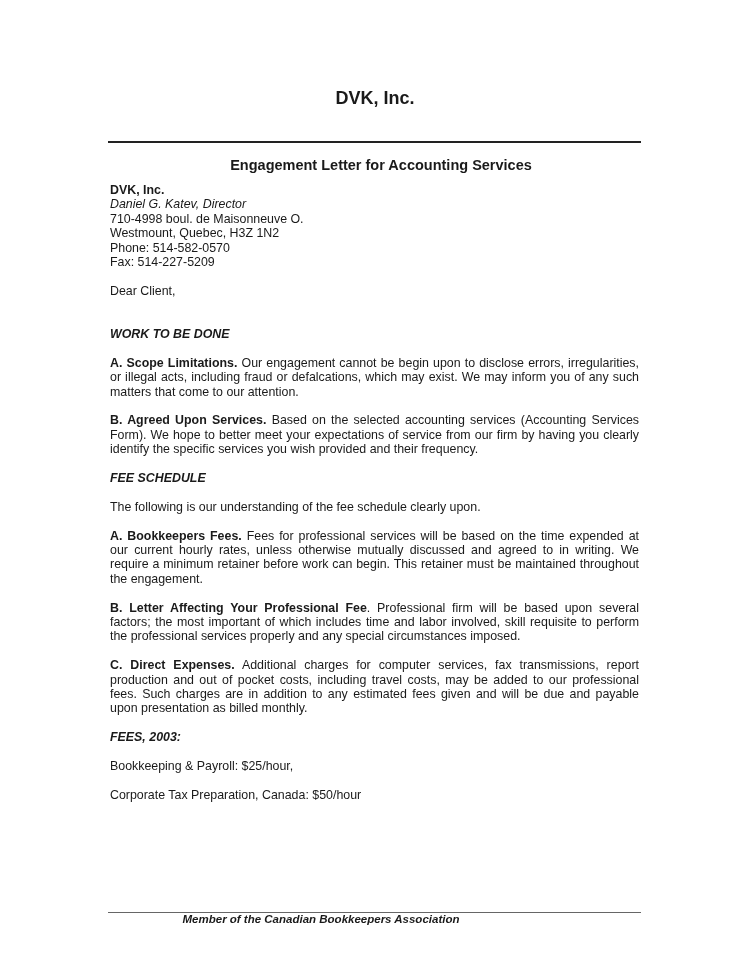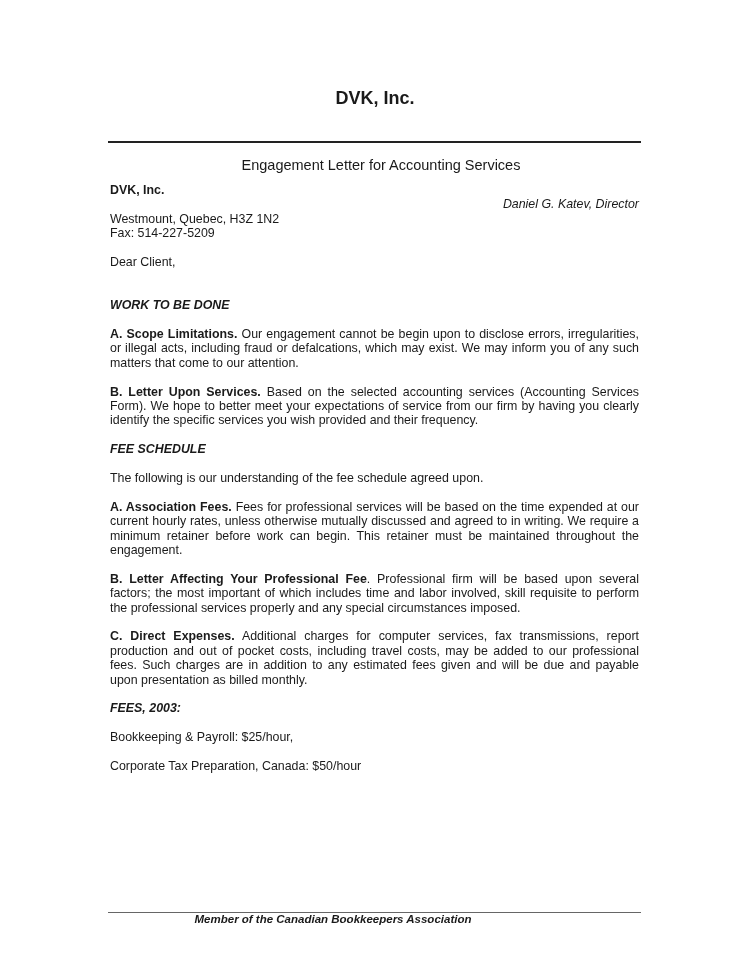--- a/index.html
+++ b/index.html
@@ -4,64 +4,66 @@
 <style>
   html, body { margin:0; padding:0; background:#fff; }
   body { width:750px; height:970px; position:relative; overflow:hidden;
          font-family:"Liberation Sans", sans-serif; color:#1a1a1a; }
   .page { position:absolute; left:0; top:0; width:750px; height:970px; }
   .company-title { position:absolute; top:88px; left:0; width:750px; text-align:center;
          font-weight:bold; font-size:18px; }
   .rule-top { position:absolute; left:108px; top:141px; width:533px; height:0;
          border-top:2px solid #222; }
   .letter-title { position:absolute; top:157px; left:0; width:750px; text-align:center;
-         font-weight:normal; font-size:14.5px; padding-left:12px; box-sizing:border-box; }
+         font-weight:bold; font-size:14.5px; padding-left:12px; box-sizing:border-box; }
   .body { position:absolute; left:110px; top:183px; width:529px; font-size:12.4px; line-height:14.4px; }
   .body p { margin:0; }
   .addr-name { font-weight:bold; }
-  .addr-person { font-style:italic;text-align:right; }
+  .addr-person { font-style:italic; }
   .gap { height:14.4px; }
   .just { text-align:justify; text-align-last:left; }
   .heading { font-weight:bold; font-style:italic; }
   .b { font-weight:bold; }
   .rule-bottom { position:absolute; left:108px; top:912px; width:533px; height:0;
          border-top:1.5px solid #666; }
   .footer { position:absolute; top:913px; left:0; width:642px; text-align:center;
-         font-weight:bold; font-style:italic; font-size:11.5px; padding-left:12px; }
+         font-weight:bold; font-style:italic; font-size:11.5px; padding-left:0; }
 </style>
 </head>
 <body>
 
 <div class="page">
   <div class="company-title">DVK, Inc.</div>
   <div class="rule-top"></div>
   <div class="letter-title">Engagement Letter for Accounting Services</div>
 
   <div class="body">
     <div>
       <p class="addr-name">DVK, Inc.</p>
       <p class="addr-person">Daniel G. Katev, Director</p>
+      <p>710-4998 boul. de Maisonneuve O.</p>
       <p>Westmount, Quebec, H3Z 1N2</p>
+      <p>Phone: 514-582-0570</p>
       <p>Fax: 514-227-5209</p>
     </div>
     <div class="gap"></div>
     <p>Dear Client,</p>
     <div class="gap"></div>
     <div class="gap"></div>
     <p class="heading">WORK TO BE DONE</p>
     <div class="gap"></div>
     <p class="just"><span class="b">A. Scope Limitations.</span><span> Our engagement cannot be begin upon to disclose errors, irregularities, or illegal acts, including fraud or defalcations, which may exist. We may inform you of any such matters that come to our attention.</span></p>
     <div class="gap"></div>
-    <p class="just"><span class="b">B. Letter Upon Services.</span><span> Based on the selected accounting services (Accounting Services Form). We hope to better meet your expectations of service from our firm by having you clearly identify the specific services you wish provided and their frequency.</span></p>
+    <p class="just"><span class="b">B. Agreed Upon Services.</span><span> Based on the selected accounting services (Accounting Services Form). We hope to better meet your expectations of service from our firm by having you clearly identify the specific services you wish provided and their frequency.</span></p>
     <div class="gap"></div>
     <p class="heading">FEE SCHEDULE</p>
     <div class="gap"></div>
-    <p>The following is our understanding of the fee schedule agreed upon.</p>
+    <p>The following is our understanding of the fee schedule clearly upon.</p>
     <div class="gap"></div>
-    <p class="just"><span class="b">A. Association Fees.</span><span> Fees for professional services will be based on the time expended at our current hourly rates, unless otherwise mutually discussed and agreed to in writing. We require a minimum retainer before work can begin. This retainer must be maintained throughout the engagement.</span></p>
+    <p class="just"><span class="b">A. Bookkeepers Fees.</span><span> Fees for professional services will be based on the time expended at our current hourly rates, unless otherwise mutually discussed and agreed to in writing. We require a minimum retainer before work can begin. This retainer must be maintained throughout the engagement.</span></p>
     <div class="gap"></div>
     <p class="just"><span class="b">B. Letter Affecting Your Professional Fee</span><span>. Professional firm will be based upon several factors; the most important of which includes time and labor involved, skill requisite to perform the professional services properly and any special circumstances imposed.</span></p>
     <div class="gap"></div>
     <p class="just"><span class="b">C. Direct Expenses.</span><span> Additional charges for computer services, fax transmissions, report production and out of pocket costs, including travel costs, may be added to our professional fees. Such charges are in addition to any estimated fees given and will be due and payable upon presentation as billed monthly.</span></p>
     <div class="gap"></div>
     <p class="heading">FEES, 2003:</p>
     <div class="gap"></div>
     <p>Bookkeeping &amp; Payroll: $25/hour,</p>
     <div class="gap"></div>
     <p>Corporate Tax Preparation, Canada: $50/hour</p>

